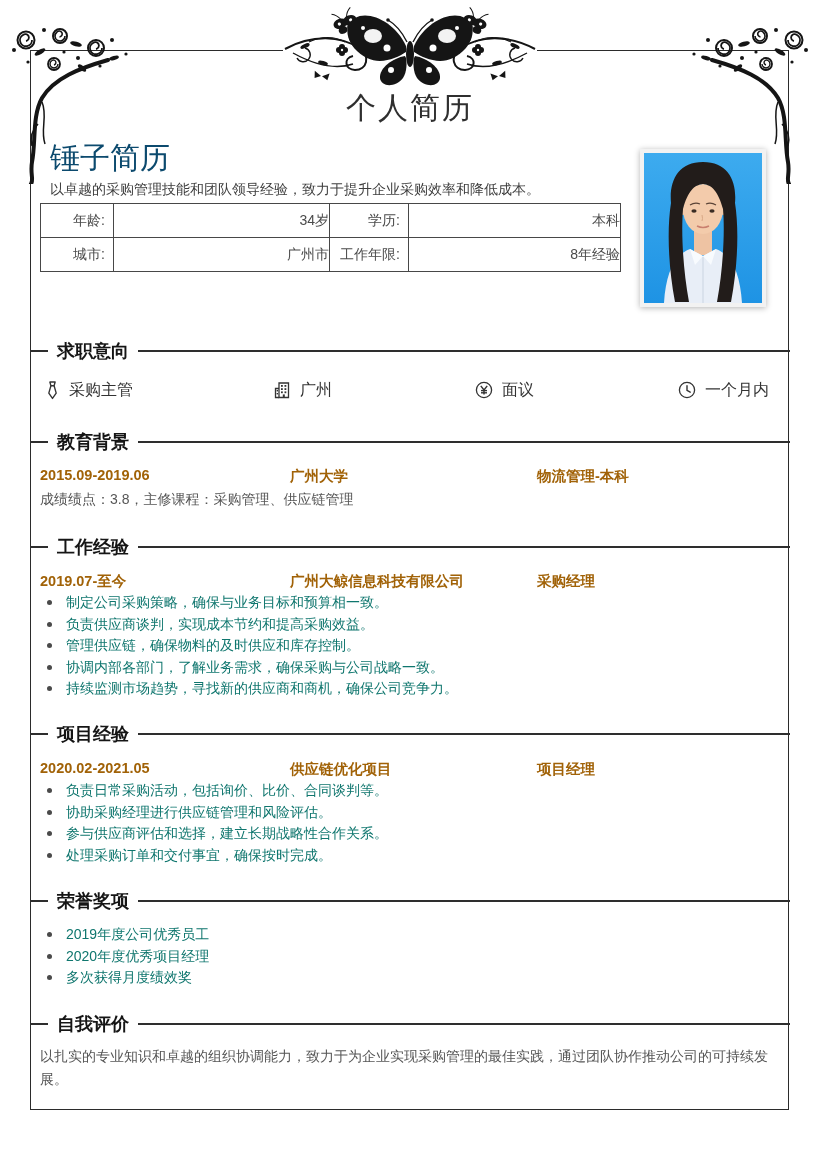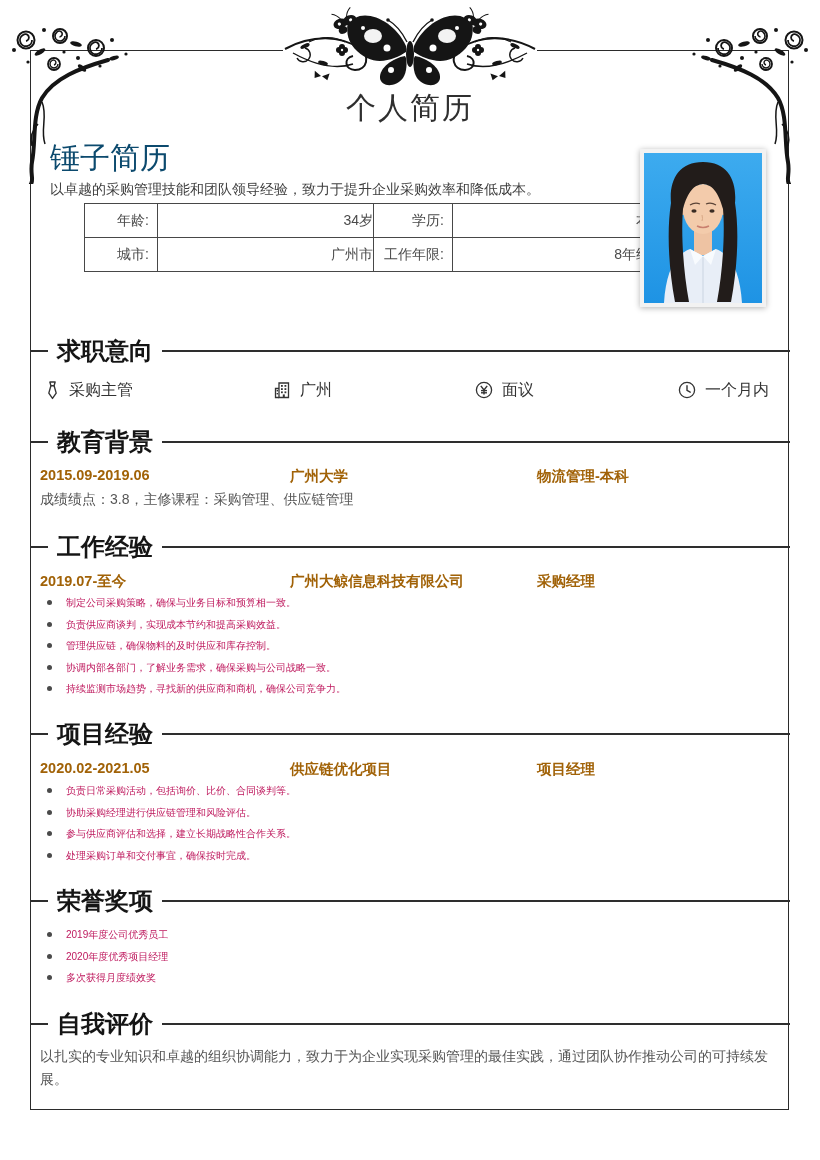--- a/index.html
+++ b/index.html
@@ -18,49 +18,49 @@
   .orn-right { right:8px; transform:scaleX(-1); }
 
   .page-title {
     position:absolute; left:0; top:88px; width:100%; text-align:center;
     font-size:30px; color:#2f2f2f; letter-spacing:2px;
   }
   .name { position:absolute; left:50px; top:138px; font-size:30px; color:#0c4a6e; }
   .summary { position:absolute; left:50px; top:181px; font-size:14px; color:#3e3e3e; }
 
   table.info { position:absolute; left:40px; top:203px; width:580px;
-    border-collapse:collapse; table-layout:fixed; font-size:14px; color:#4a4a4a;margin-left:44px; }
+    border-collapse:collapse; table-layout:fixed; font-size:14px; color:#4a4a4a; }
   table.info td { border:1px solid #474747; height:34px; vertical-align:middle; overflow:hidden; white-space:nowrap; }
   td.lbl { text-align:right; padding-right:8px; }
   td.val { text-align:right; padding-left:12px; }
 
   .photo-frame {
     position:absolute; left:640px; top:149px; width:126px; height:158px;
     background:#f2f2f2; padding:4px; box-shadow:0 1px 6px rgba(0,0,0,0.30);
   }
   .photo-frame svg { display:block; width:118px; height:150px; }
 
   .sec { position:absolute; left:30px; width:760px; height:26px; display:flex; align-items:center; }
   .sec::before { content:""; width:18px; border-top:2px solid #2e2e2e; }
   .sec::after  { content:""; flex:1;   border-top:2px solid #2e2e2e; }
-  .sec .t { margin:11px 9px; font-size:24px; font-weight:bold; color:#151515; line-height:1; }
+  .sec .t { margin:11px 9px; font-size:18px; font-weight:bold; color:#151515; line-height:1; }
 
   .intent-item { position:absolute; top:379px; display:flex; align-items:center; gap:9px;
     font-size:16px; color:#333333; height:22px; }
   .intent-item svg { display:block; }
 
   .row3 { position:absolute; left:40px; width:748px; height:18px;
     font-size:14.5px; font-weight:bold; color:#a16207; }
   .row3 .c1 { position:absolute; left:0; }
   .row3 .c2 { position:absolute; left:250px; }
   .row3 .c3 { position:absolute; left:497px; }
 
   .detail-line { position:absolute; left:40px; font-size:14px; color:#565656; }
 
-  ul.bullets { position:absolute; left:40px; width:745px; list-style:none; font-size:10px; color:#be185d; }
+  ul.bullets { position:absolute; left:40px; width:745px; list-style:none; font-size:14px; color:#0f766e; }
   ul.bullets li { position:relative; padding-left:26px; line-height:21.5px; }
   ul.bullets li::before { content:""; position:absolute; left:7px; top:8px;
     width:5px; height:5px; border-radius:50%; background:#4a4a4a; }
 
   .self-eval { position:absolute; left:40px; top:1045px; width:742px;
     font-size:14px; line-height:23px; color:#565656; }
 </style>
 </head>
 <body>
 

